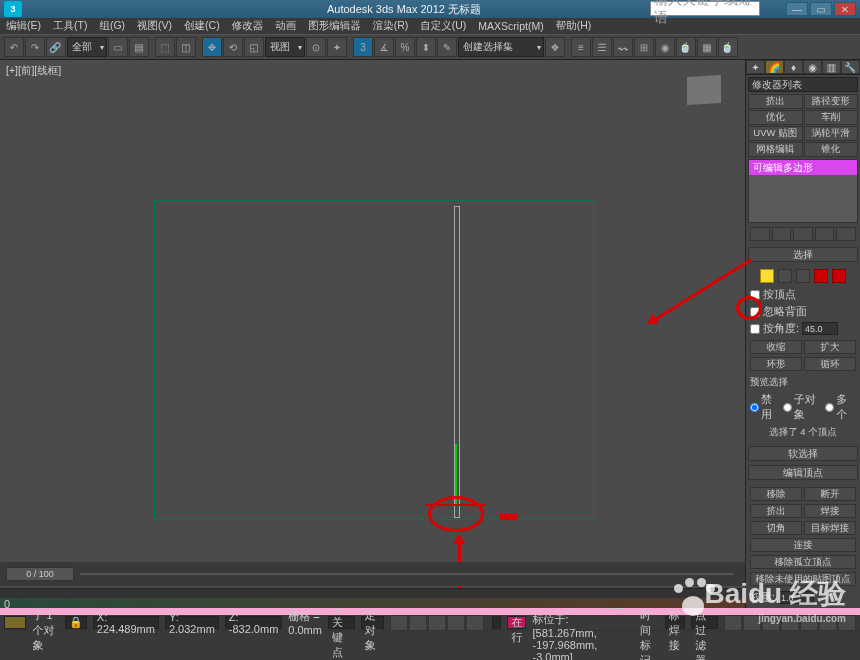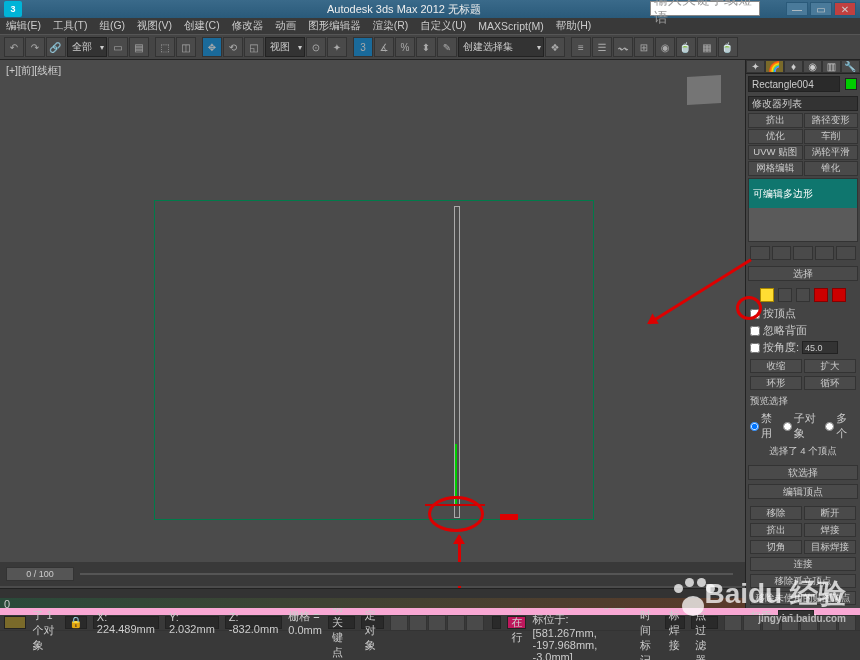--- a/index.html
+++ b/index.html
@@ -46,21 +46,21 @@
 .cmdtab{flex:1;border:1px solid #333;display:flex;align-items:center;justify-content:center;font-size:10px;background:#4a4a4a}
 .cmdtab.active{background:#7a6a2a}
 .objname{height:16px;background:#2a2a2a;border:1px solid #222;font-size:10px;display:flex;align-items:center;padding:0 3px;margin:2px}
 .colorswatch{width:12px;height:12px;background:#0c0;border:1px solid #222;margin:3px}
 .namerow{display:flex;align-items:center}
 .modlist{margin:2px}
 .modcombo{height:15px;background:#333;border:1px solid #222;font-size:10px;padding:0 3px;display:flex;align-items:center;margin-bottom:2px}
 .modbtns{display:flex;flex-wrap:wrap;gap:1px;margin-bottom:2px}
 .modbtn{flex:1 0 48%;height:15px;background:#4a4a4a;border:1px solid #333;font-size:9.5px;display:flex;align-items:center;justify-content:center}
 .modstack{height:64px;background:#5a5a5a;border:1px solid #333;margin-top:2px}
-.modstack .item{height:29px;background:#0f766e;font-size:10px;padding:0 4px;display:flex;align-items:center;color:#fff}
+.modstack .item{height:15px;background:#d946ef;font-size:10px;padding:0 4px;display:flex;align-items:center;color:#fff}
 .stackbtns{display:flex;gap:2px;margin-top:2px;padding:2px}
 .stackbtn{flex:1;height:14px;background:#4a4a4a;border:1px solid #333}
 .rollout-title{height:15px;background:#4a4a4a;border:1px solid #333;text-align:right;font-size:10px;display:flex;align-items:center;justify-content:center;margin:2px}
 .rollout{padding:2px 4px;font-size:10px}
 .subobj{display:flex;gap:4px;padding:3px;justify-content:center;align-items:center}
 .subobj .so{width:14px;height:14px;border:1px solid #333;background:#4a4a4a}
 .subobj .so.vertex{background:#ffdd33;border:1px solid #aa8800}
 .subobj .so.seg{background:#c00;border:1px solid #800}
 .so-circle{position:absolute;border:3px solid #d00;border-radius:50%;width:26px;height:24px;right:98px;top:296px}
 .checkrow{display:flex;align-items:center;gap:3px;padding:1px 0;font-size:10px}
@@ -169,24 +169,20 @@
 
   <div class="cmdpanel">
     <div class="cmdtabs">
       <div class="cmdtab">✦</div>
       <div class="cmdtab active">🌈</div>
       <div class="cmdtab">♦</div>
       <div class="cmdtab">◉</div>
       <div class="cmdtab">▥</div>
       <div class="cmdtab">🔧</div>
     </div>
-    <div class="namerow">
-      <div class="objname" style="flex:1">Rectangle004</div>
-      <div class="colorswatch"></div>
-    </div>
     <div class="modlist">
       <div class="modcombo">修改器列表</div>
       <div class="modbtns">
         <div class="modbtn">挤出</div>
         <div class="modbtn">路径变形</div>
         <div class="modbtn">优化</div>
         <div class="modbtn">车削</div>
         <div class="modbtn">UVW 贴图</div>
         <div class="modbtn">涡轮平滑</div>
         <div class="modbtn">网格编辑</div>

